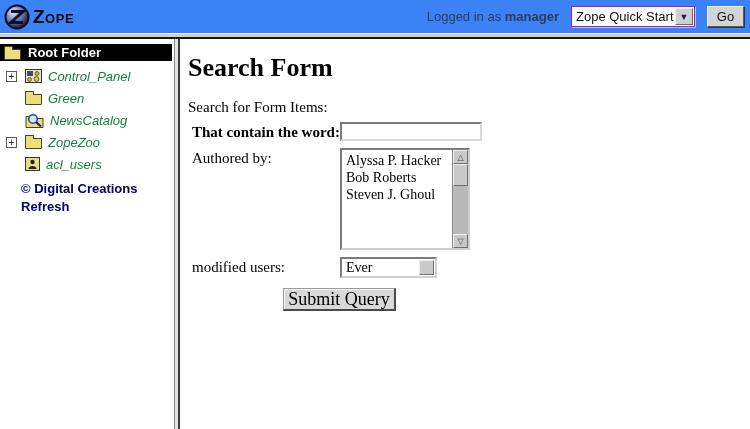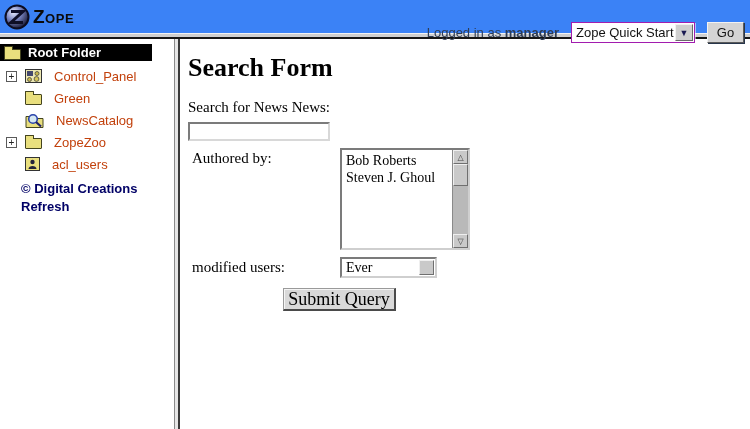--- a/index.html
+++ b/index.html
@@ -13,21 +13,21 @@
   
   .header {
     position:relative; height:33px; background:#3b82f6;
     display:flex; align-items:center; padding-left:4px;
   }
   .logo-area { display:flex; align-items:center; cursor:pointer; }
   .wordmark { margin-left:3px; color:#0b0b0b; font-weight:bold; letter-spacing:.5px; }
   .wordmark .z-big { font-size:19px; }
   .wordmark .z-rest { font-size:13px; }
   .header-right {
-    position:absolute; right:6px; top:16px; height:33px;
+    position:absolute; right:6px; top:0; height:33px;
     display:flex; align-items:center; gap:12px;
   }
   .logged-in { font-size:13px; color:#2e3c55; white-space:pre; }
   .logged-in b { font-weight:bold; }
   .quickstart-select {
     display:flex; align-items:center; width:124px; height:21px;
     background:#fff; border:1px solid #a21caf;
     box-shadow:1px 1px 0 rgba(255,255,255,.55);
     cursor:pointer;
   }
@@ -55,21 +55,21 @@
   .content { display:flex; height:390px; }
   .sidebar { width:174px; background:#fff; padding-top:5px; }
   .v-divider {
     width:6px; background:#e6e6e6;
     border-left:1px solid #8a8a8a; border-right:2px solid #3a3a3a;
   }
   .main { flex:1; padding:14px 0 0 8px; }
 
   
   .root-bar {
-    display:flex; align-items:center; height:17px; width:152px;
+    display:flex; align-items:center; height:17px; width:172px;
     background:#000; cursor:pointer;
   }
   .root-bar .root-label {
     color:#fff; font-size:13px; font-weight:bold; margin-left:7px; white-space:nowrap;
   }
   .icon-folder {
     width:17px; height:11px; background:#e9df7e; border:1px solid #44441e;
     border-radius:1px; position:relative; margin-top:3px; flex:none;
   }
   .icon-folder::before {
@@ -82,22 +82,22 @@
   .tree-row { display:flex; align-items:center; height:22px; }
   .expander {
     width:11px; height:11px; margin-left:6px; flex:none;
     border:1px solid #5a5a5a; background:#fff;
     font-size:10px; line-height:9px; text-align:center; color:#222;
     cursor:pointer; font-family:"Liberation Sans", sans-serif;
   }
   .exp-spacer { width:11px; margin-left:6px; flex:none; }
   .tree-icon { margin-left:8px; flex:none; display:flex; }
   .tree-label {
-    margin-left:12px; font-size:13px; color:#c2410c; cursor:pointer;
-    text-decoration:none; white-space:nowrap;
+    margin-left:6px; font-size:13px; color:#15803d; cursor:pointer;
+    text-decoration:none; white-space:nowrap;font-style:italic;
   }
   .copyright, .refresh-link {
     margin-left:21px; font-size:13px; font-weight:bold; color:#000066;
     cursor:pointer; white-space:nowrap;
   }
   .copyright { margin-top:6px; }
   .refresh-link { margin-top:3px; }
 
   
   .page-title {
@@ -267,30 +267,32 @@
 
       </div>
       <div class="copyright">© Digital Creations</div>
       <div class="refresh-link">Refresh</div>
     </div>
 
     <div class="v-divider"></div>
 
     <div class="main">
       <div class="page-title">Search Form</div>
-      <div class="intro">Search for News News:</div>
+      <div class="intro">Search for Form Items:</div>
 
       <div class="form-row">
+        <span class="form-label bold">That contain the word:</span>
         <input class="text-input" type="text" value="" style="">
       </div>
 
       <div class="form-row">
         <span class="form-label">Authored by:</span>
         <div class="listbox">
           <div class="listbox-items">
+            <div class="listbox-item">Alyssa P. Hacker</div>
             <div class="listbox-item">Bob Roberts</div>
             <div class="listbox-item">Steven J. Ghoul</div>
           </div>
           <div class="scrollbar">
             <div class="sb-btn sb-up">△</div>
             <div class="sb-thumb"></div>
             <div class="sb-btn sb-down">▽</div>
           </div>
         </div>
       </div>

